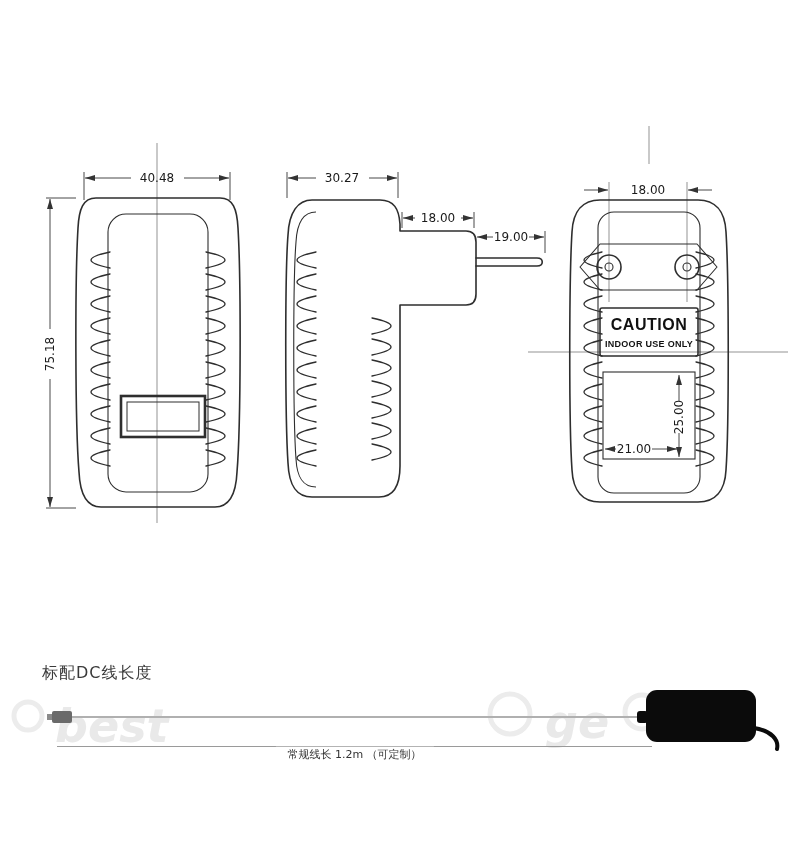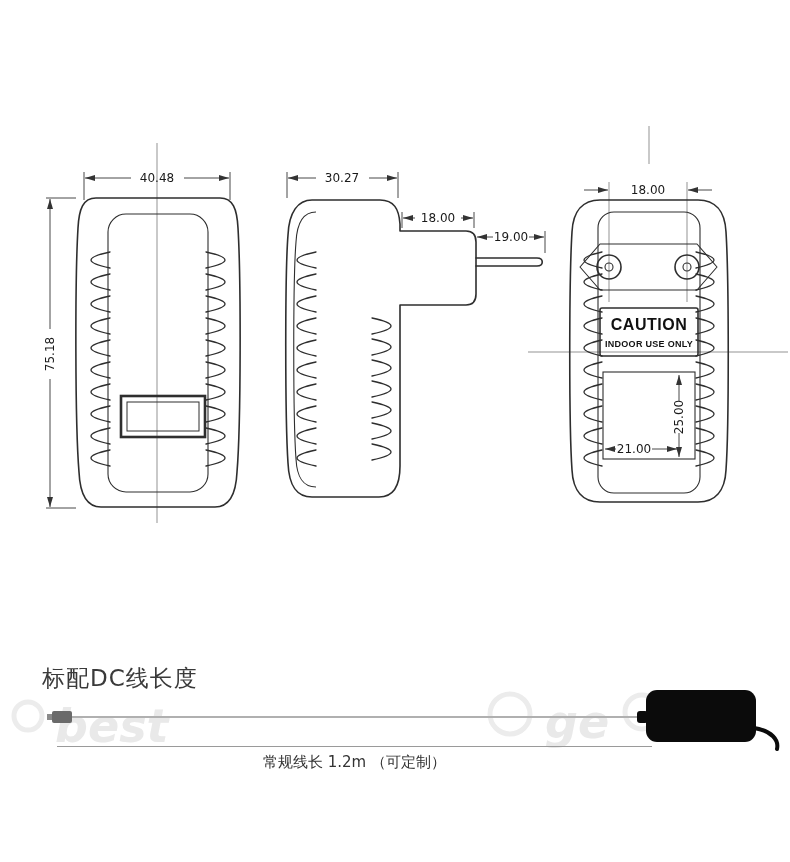--- a/index.html
+++ b/index.html
@@ -11,30 +11,30 @@
   .ol{fill:none;stroke:#2e2e2e;stroke-width:1.6;stroke-linejoin:round;stroke-linecap:round;}
   .il{fill:none;stroke:#2e2e2e;stroke-width:1.1;stroke-linejoin:round;}
   .rib{fill:none;stroke:#2e2e2e;stroke-width:1.3;stroke-linecap:round;}
   .dl{stroke:#333;stroke-width:0.9;fill:none;}
   .cl{stroke:#666;stroke-width:0.7;}
   .dim{font-size:12px;fill:#1a1a1a;font-family:"DejaVu Sans",sans-serif;}
   .cau{font-weight:bold;fill:#111;font-family:"Liberation Sans","DejaVu Sans",sans-serif;}
   .wm{fill:#e9e9e9;font-style:italic;font-weight:bold;font-family:"DejaVu Sans",sans-serif;}
   .wmc{fill:none;stroke:#ececec;stroke-width:5;}
   .heading{
-    position:absolute;left:42px;top:663px;font-size:23px;color:#3a3a3a;
+    position:absolute;left:42px;top:663px;font-size:16px;color:#3a3a3a;
     letter-spacing:1px;font-family:"DejaVu Sans","Liberation Sans",sans-serif;
   }
   .note-line{
     position:absolute;left:57px;top:746px;width:595px;height:0;
     border-top:1px solid #9a9a9a;
   }
   .note-label{
-    position:absolute;left:50%;top:16px;transform:translate(-50%,-55%);
-    background:#ffffff;padding:0 12px;font-size:15px;color:#333;white-space:nowrap;
+    position:absolute;left:50%;top:8px;transform:translate(-50%,-55%);
+    background:#ffffff;padding:0 12px;font-size:11px;color:#333;white-space:nowrap;
   }
 </style>
 </head>
 <body>
 
 <svg width="790" height="862" viewBox="0 0 790 862">
   <defs>
     <marker id="arr" viewBox="0 0 10 8" refX="10" refY="4" markerWidth="10" markerHeight="8" markerUnits="userSpaceOnUse" orient="auto">
       <path d="M0 1 L10 4 L0 7 Z" fill="#333"></path>
     </marker>

